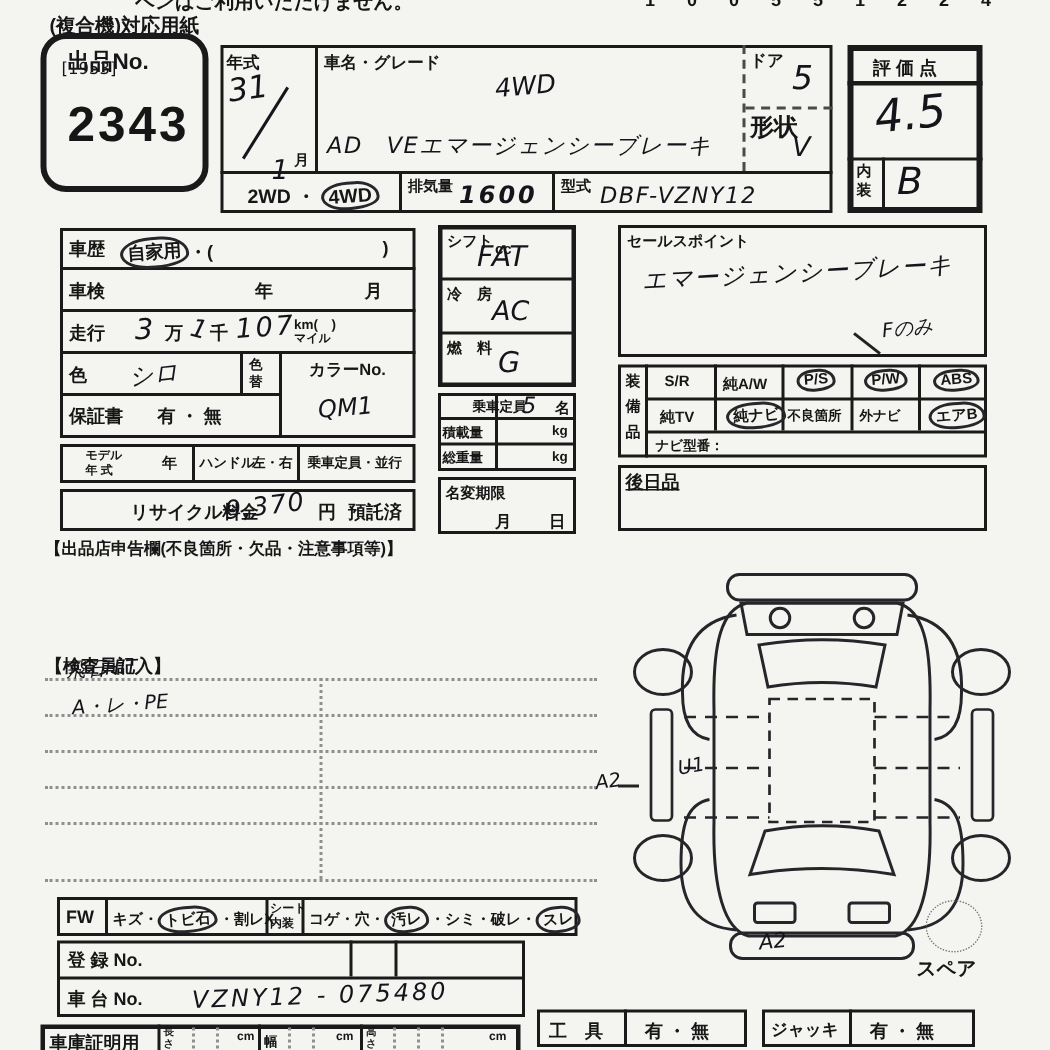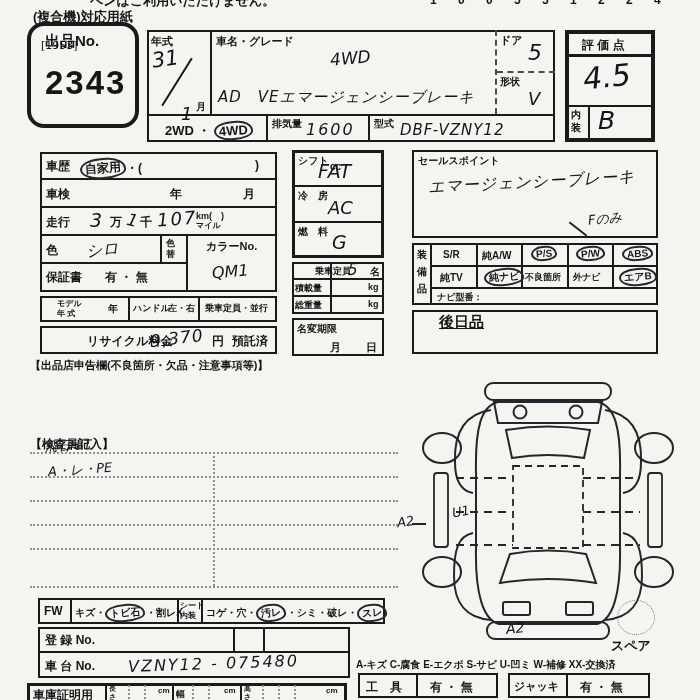--- a/index.html
+++ b/index.html
@@ -53,26 +53,26 @@
   <div class="abs" style="left:176px;top:54px;height:56px;border-left:2.5px solid #15151a;transform:rotate(32deg);"></div>
   <span class="abs hw" style="left:181px;top:103px;font-size:18px;">1</span>
   <span class="abs lbl" style="left:196px;top:120px;font-size:10px;top:100px;">月</span>
 
   <span class="abs lbl" style="left:216px;top:34px;font-size:11px;">車名・グレード</span>
   <span class="abs hw" style="left:330px;top:48px;font-size:17px;transform:rotate(-5deg);">4WD</span>
   <span class="abs hw" style="left:218px;top:88px;font-size:15px;letter-spacing:1px;">AD　VEエマージェンシーブレーキ</span>
 
   <span class="abs lbl" style="left:500px;top:33px;font-size:11px;">ドア</span>
   <span class="abs hw" style="left:528px;top:40px;font-size:22px;">5</span>
-  <span class="abs lbl" style="left:500px;top:75px;font-size:10px;">形状</span>
+  <span class="abs lbl" style="left:500px;top:75px;font-size:16px;">形状</span>
   <span class="abs hw" style="left:528px;top:88px;font-size:18px;">V</span>
 
   <span class="abs lbl" style="left:165px;top:121px;font-size:13px;"><span>2WD ・</span> <span class="circ">4WD</span></span>
   <span class="abs lbl" style="left:272px;top:117px;font-size:10px;">排気量</span>
-  <span class="abs hw" style="left:306px;top:120px;font-size:16px;letter-spacing:2px;">1600</span>
+  <span class="abs hw" style="left:306px;top:120px;font-size:16px;letter-spacing:2px;font-weight:bold;">1600</span>
   <span class="abs lbl" style="left:330px;top:117px;font-size:10px;margin-top:44px;">cc</span>
   <span class="abs lbl" style="left:374px;top:117px;font-size:10px;">型式</span>
   <span class="abs hw" style="left:400px;top:121px;font-size:15px;letter-spacing:1px;">DBF-VZNY12</span>
 
   <div class="bx" style="left:565px;top:30px;width:90px;height:112px;border-width:4px;"></div>
   <div class="ln" style="left:565px;top:54px;width:90px;height:2.5px;"></div>
   <div class="ln" style="left:565px;top:105px;width:90px;height:2px;"></div>
   <div class="ln" style="left:588px;top:105px;width:2px;height:37px;"></div>
   <span class="abs lbl" style="left:582px;top:37px;font-size:12px;">評 価 点</span>
   <span class="abs hw" style="left:583px;top:59px;font-size:30px;transform:rotate(-6deg);">4.5</span>
@@ -177,21 +177,21 @@
   <span class="abs lbl circ" style="left:576px;top:246px;font-size:10px;">P/W</span>
   <span class="abs lbl circ" style="left:622px;top:246px;font-size:10px;">ABS</span>
   <span class="abs lbl" style="left:440px;top:271px;font-size:10px;">純TV</span>
   <span class="abs lbl circ" style="left:484px;top:268px;font-size:10px;">純ナビ</span>
   <span class="abs lbl" style="left:525px;top:271px;font-size:9px;">不良箇所</span>
   <span class="abs lbl" style="left:573px;top:271px;font-size:9px;">外ナビ</span>
   <span class="abs lbl circ" style="left:619px;top:268px;font-size:10px;">エアB</span>
   <span class="abs lbl" style="left:437px;top:291px;font-size:9px;">ナビ型番：</span>
 
   <div class="bx" style="left:412px;top:310px;width:246px;height:44px;"></div>
-  <span class="abs lbl" style="left:439px;top:313px;font-size:15px;text-decoration:underline;">後日品</span>
+  <span class="abs lbl" style="left:417px;top:313px;font-size:12px;text-decoration:underline;">後日品</span>
 
   <span class="abs lbl" style="left:30px;top:436px;font-size:12px;">【検査員記入】</span>
   <div class="dot" style="left:30px;top:452px;width:368px;"></div>
   <div class="dot" style="left:30px;top:476px;width:368px;"></div>
   <div class="dot" style="left:30px;top:500px;width:368px;"></div>
   <div class="dot" style="left:30px;top:524px;width:368px;"></div>
   <div class="dot" style="left:30px;top:548px;width:368px;"></div>
   <div class="dot" style="left:30px;top:586px;width:368px;"></div>
   <div class="dotv" style="left:213px;top:452px;height:134px;"></div>
   <span class="abs hw" style="left:44px;top:437px;font-size:13px;transform:rotate(-3deg);">飛石HIT</span>
@@ -264,21 +264,20 @@
   <span class="abs lbl" style="left:176px;top:688px;font-size:9px;">幅</span>
   <div class="dotv" style="left:192px;top:685px;height:14px;"></div>
   <div class="dotv" style="left:208px;top:685px;height:14px;"></div>
   <span class="abs lbl" style="left:224px;top:686px;font-size:8px;">cm</span>
   <span class="abs lbl" style="left:244px;top:685px;font-size:7px;width:8px;white-space:normal;line-height:1.1;">高さ</span>
   <div class="dotv" style="left:262px;top:685px;height:14px;"></div>
   <div class="dotv" style="left:278px;top:685px;height:14px;"></div>
   <div class="dotv" style="left:294px;top:685px;height:14px;"></div>
   <span class="abs lbl" style="left:326px;top:686px;font-size:8px;">cm</span>
 
-  <span class="abs lbl" style="left:356px;top:658px;font-size:10px;">A-キズ C-腐食 E-エクボ S-サビ U-凹ミ W-補修 XX-交換済</span>
   <div class="bx" style="left:358px;top:673px;width:140px;height:25px;"></div>
   <div class="ln" style="left:416px;top:673px;width:2px;height:25px;"></div>
   <span class="abs lbl" style="left:366px;top:679px;font-size:12px;">工　具</span>
   <span class="abs lbl" style="left:430px;top:679px;font-size:12px;">有 ・ 無</span>
   <div class="bx" style="left:508px;top:673px;width:142px;height:25px;"></div>
   <div class="ln" style="left:566px;top:673px;width:2px;height:25px;"></div>
   <span class="abs lbl" style="left:514px;top:679px;font-size:11px;">ジャッキ</span>
   <span class="abs lbl" style="left:580px;top:679px;font-size:12px;">有 ・ 無</span>
 
 </div>

